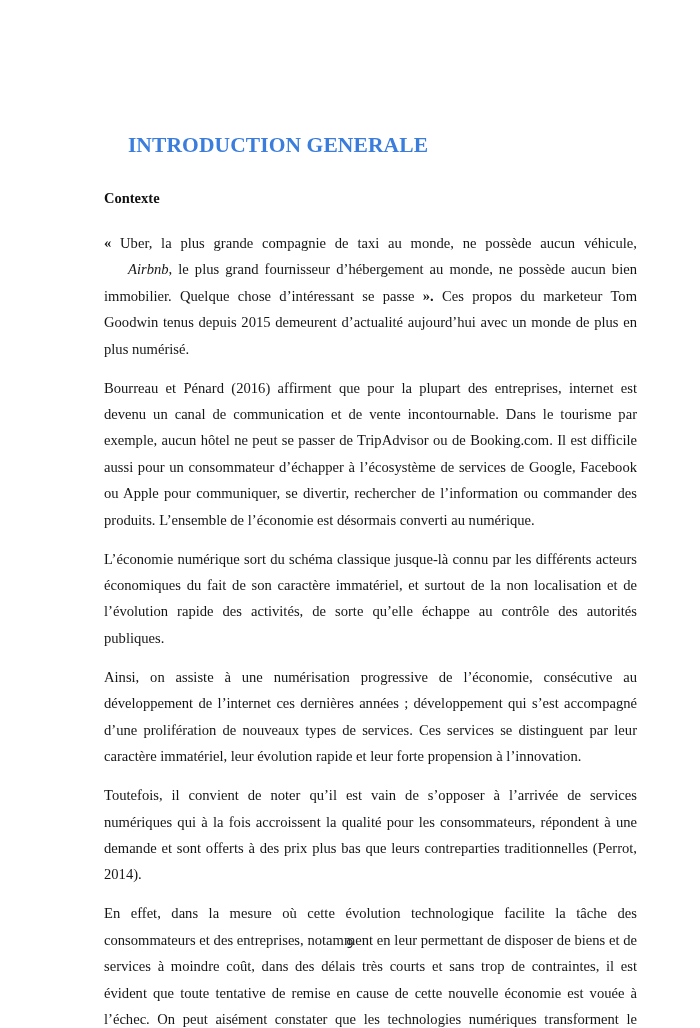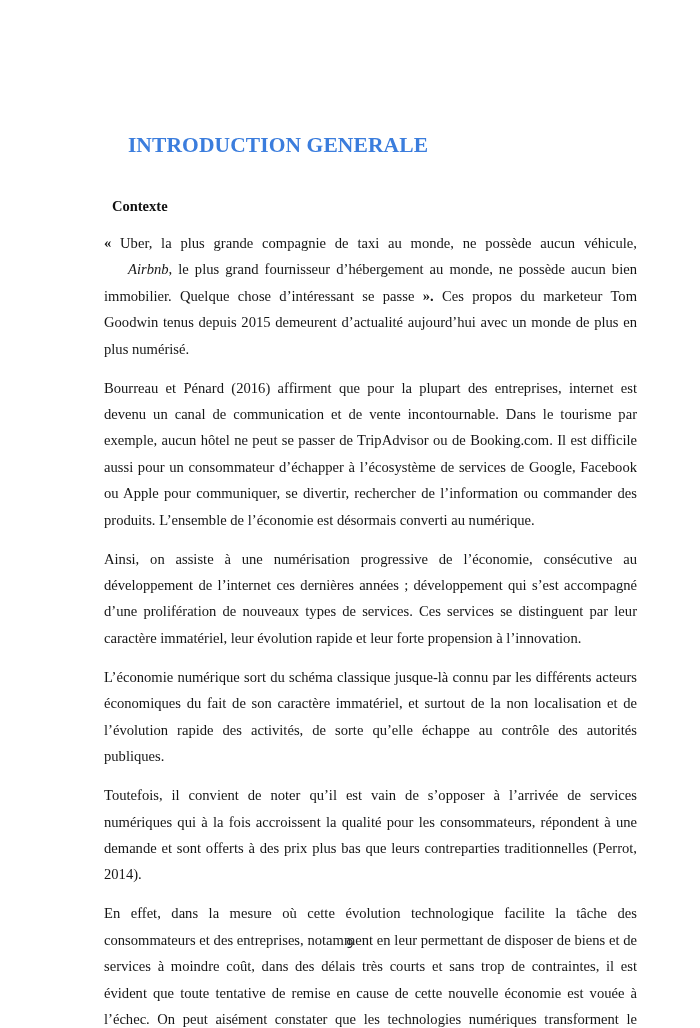--- a/index.html
+++ b/index.html
@@ -31,21 +31,21 @@
       margin: 0;
       font-size: 21.5px;
       font-weight: bold;
       color: #3b7ddd;
       letter-spacing: 0.1px;
     }
     .section-heading {
       position: absolute;
       top: 190px;
       left: 104px;
-      margin: 8px;
+      margin: 0;
       font-size: 14.5px;
       font-weight: bold;
       color: #111111;
     }
     .body-text {
       position: absolute;
       top: 230px;
       left: 104px;
       width: 533px;
     }
@@ -81,23 +81,23 @@
   <h1 class="title">INTRODUCTION GENERALE</h1>
 
   <h2 class="section-heading">Contexte</h2>
 
   <div class="body-text">
 
     <p class="para"><b>« </b><span>Uber,</span><span> la plus grande compagnie de taxi au monde, ne possède aucun véhicule, </span><em>Airbnb</em><span>, le plus grand fournisseur d’hébergement au monde, ne possède aucun bien immobilier. Quelque chose d’intéressant se passe </span><b>».</b><span>  Ces propos du marketeur Tom Goodwin tenus depuis 2015 demeurent d’actualité aujourd’hui avec un monde de plus en plus numérisé.</span></p>
 
     <p class="para">Bourreau et Pénard (2016) affirment que pour la plupart des entreprises, internet est devenu un canal de communication et de vente incontournable. Dans le tourisme par exemple, aucun hôtel ne peut se passer de TripAdvisor ou de Booking.com. Il est difficile aussi pour un consommateur d’échapper à l’écosystème de services de Google, Facebook ou Apple pour communiquer, se divertir, rechercher de l’information ou commander des produits. L’ensemble de l’économie est désormais converti au numérique.</p>
 
+    <p class="para">L’économie numérique sort du schéma classique jusque-là connu par les différents acteurs économiques du fait de son caractère immatériel, et surtout de la non localisation et de l’évolution rapide des activités, de sorte qu’elle échappe au contrôle des autorités publiques.</p>
+
     <p class="para">Ainsi, on assiste à une numérisation progressive de l’économie, consécutive au développement de l’internet ces dernières années ; développement qui s’est accompagné d’une prolifération de nouveaux types de services. Ces services se distinguent par leur caractère immatériel, leur évolution rapide et leur forte propension à l’innovation.</p>
-
-    <p class="para">L’économie numérique sort du schéma classique jusque-là connu par les différents acteurs économiques du fait de son caractère immatériel, et surtout de la non localisation et de l’évolution rapide des activités, de sorte qu’elle échappe au contrôle des autorités publiques.</p>
 
     <p class="para">Toutefois, il convient de noter qu’il est vain de s’opposer à l’arrivée de services numériques qui à la fois accroissent la qualité pour les consommateurs, répondent à une demande et sont offerts à des prix plus bas que leurs contreparties traditionnelles (Perrot, 2014).</p>
 
     <p class="para last">En effet, dans la mesure où cette évolution technologique facilite la tâche des consommateurs et des entreprises, notamment en leur permettant de disposer de biens et de services à moindre coût, dans des délais très courts et sans trop de contraintes, il est évident que toute tentative de remise en cause de cette nouvelle économie est vouée à l’échec. On peut aisément constater que les technologies numériques transforment le fonctionnement des entreprises en facilitant les</p>
 
   </div>
 
   <div class="page-number">9</div>
 
 </div>

